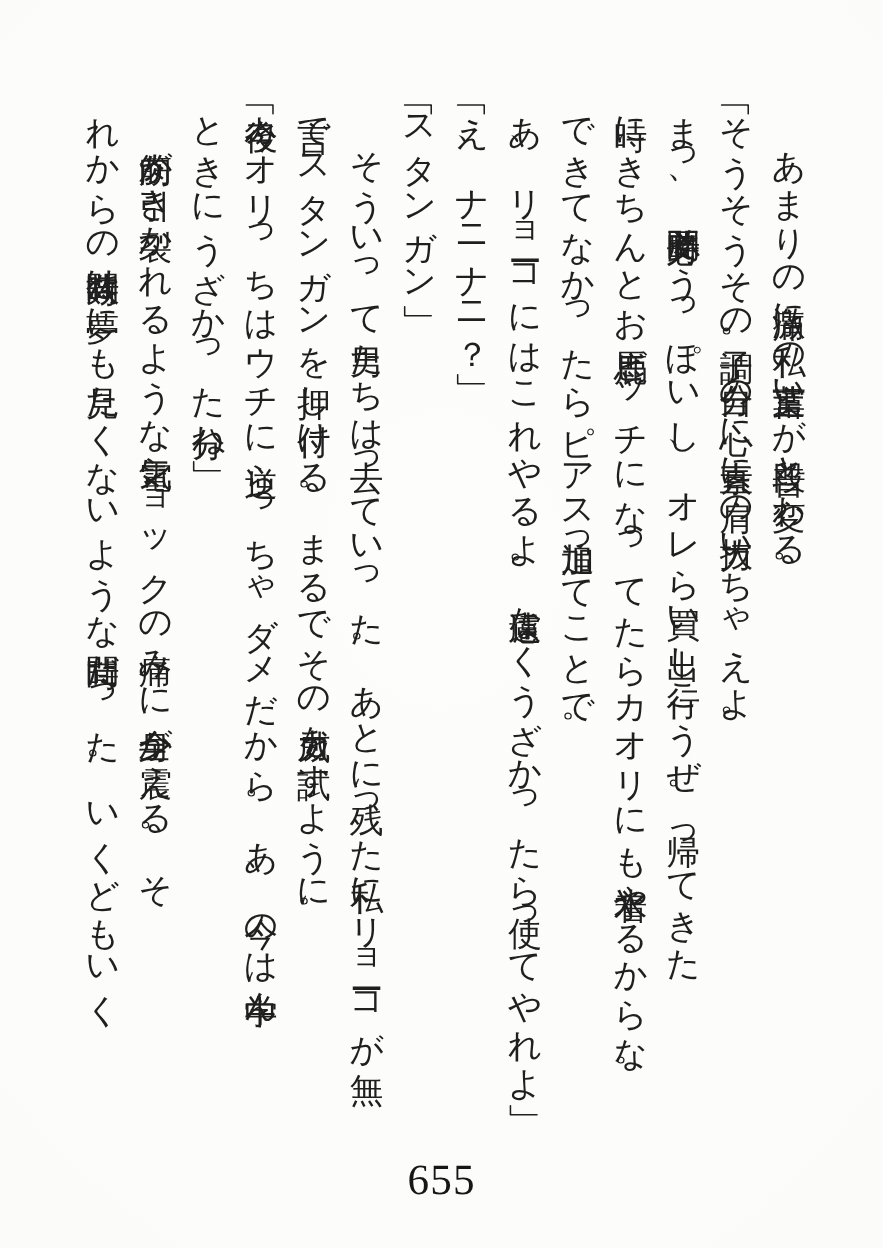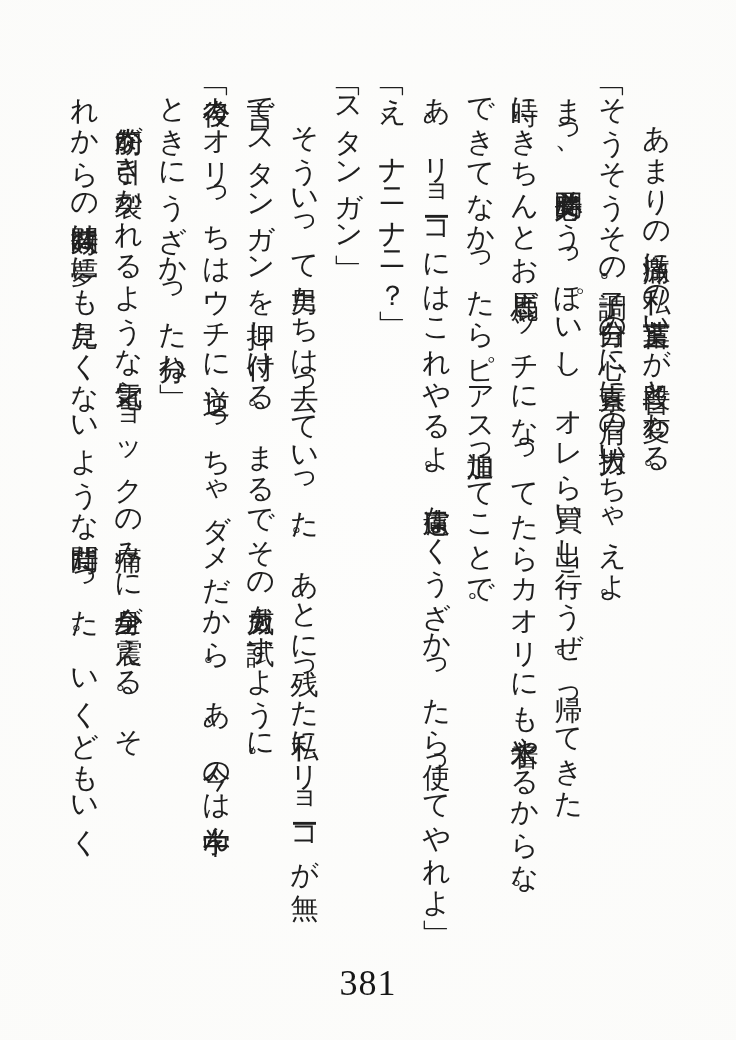--- a/index.html
+++ b/index.html
@@ -59,15 +59,15 @@
     <div class="tcol">「え、ナニナニ？」</div>
     <div class="tcol">「スタンガン」</div>
     <div class="tcol">　そういって男たちは去っていった。あとに残った私にリョーコが無</div>
     <div class="tcol">言でスタンガンを押し付ける。まるでその威力を試すように。</div>
     <div class="tcol">「今後カオリっちはウチに逆らっちゃダメだから。あ、今のは中学ん</div>
     <div class="tcol">ときにうざかった分ね」</div>
     <div class="tcol">　筋肉が引き裂かれるような電気ショックの痛みに全身が震える。そ</div>
     <div class="tcol">れからの数時間は夢にも見たくないような時間だった。いくどもいく</div>
   </div>
 
-  <div class="page-num">381</div>
+  <div class="page-num">655</div>
 
 </div>
 
 </body></html>

